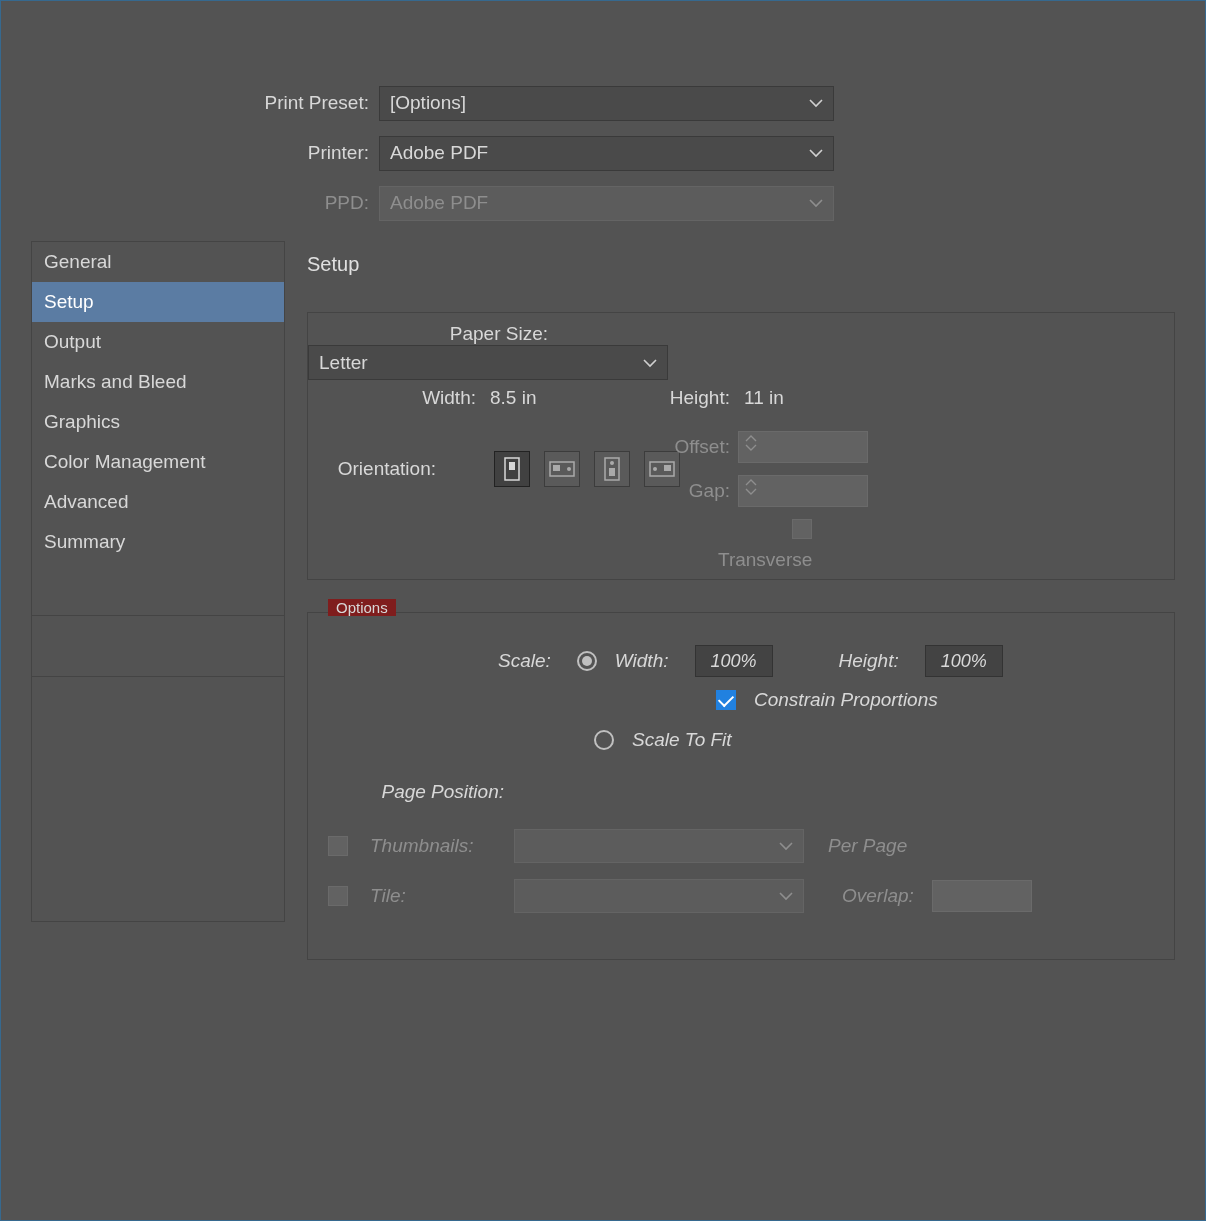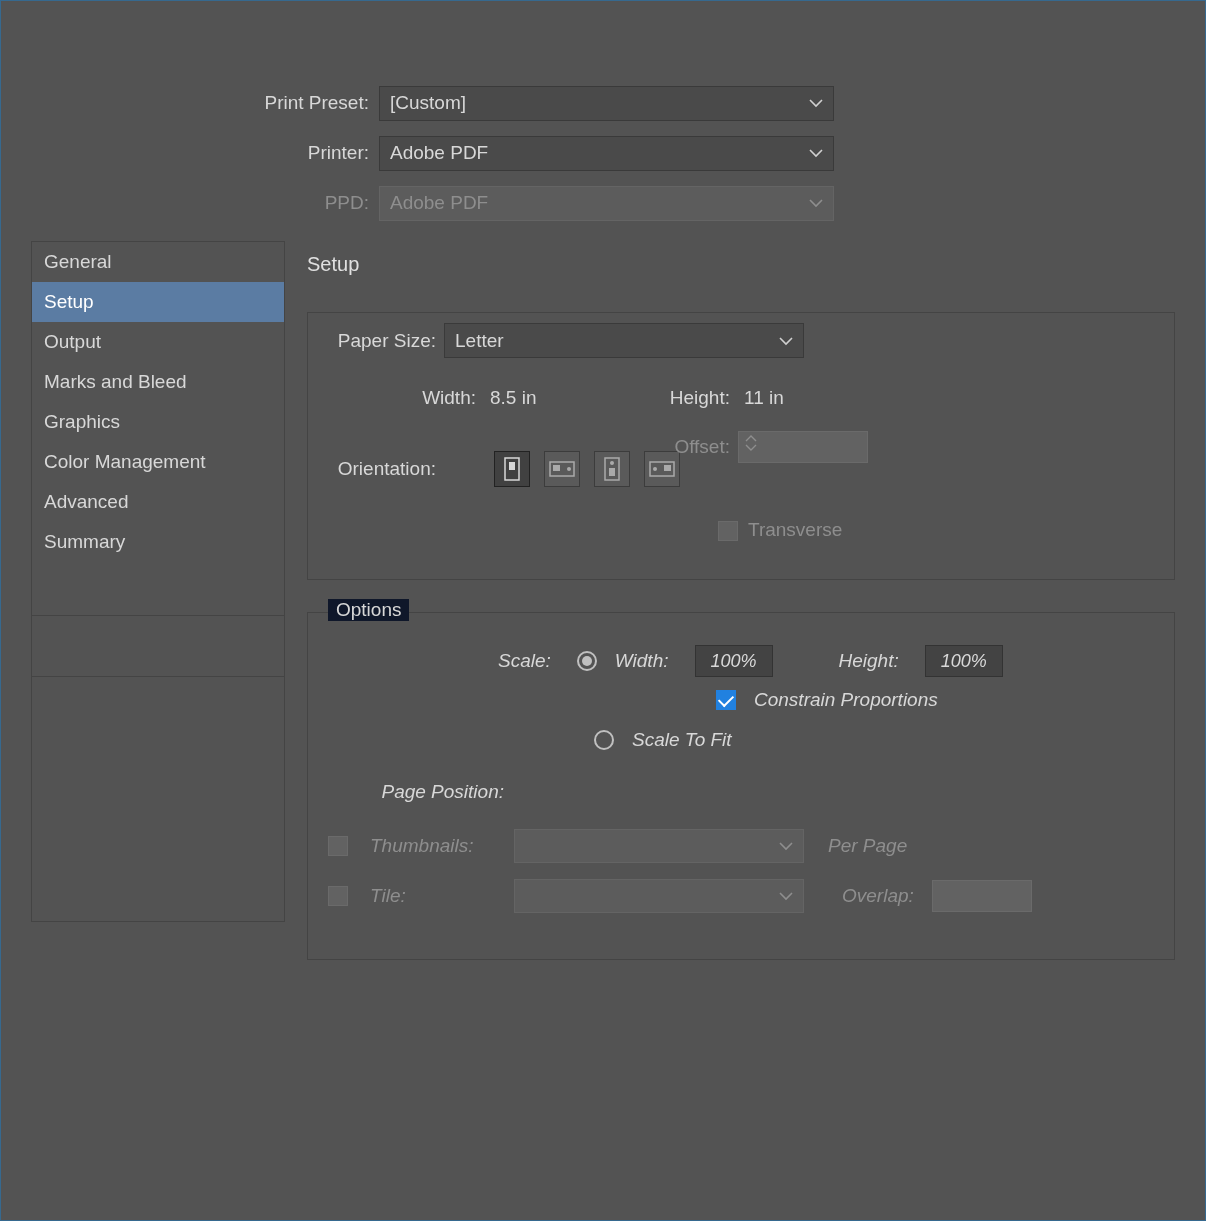--- a/index.html
+++ b/index.html
@@ -48,30 +48,30 @@
 
   .panel-title {
     position: absolute; left: 306px; top: 201px; font-size: 20px; color: #e0e0e0;
   }
   .group {
     position: absolute; border: 1px solid #444; left: 306px; right: 30px;
   }
   .setup-group { top: 260px; height: 268px; }
   .options-group { top: 560px; height: 348px; }
   .group-label {
-    position: absolute; top: -14px; left: 20px; background: #0f172a;
-    padding: 0 8px; font-size: 19px; color: #d8d8d8;
+    position: absolute; top: -14px; left: 20px; background: #7f1d1d;
+    padding: 0 8px; font-size: 15px; color: #d8d8d8;
   }
 
   
   .sg-row { display: flex; align-items: center; position: absolute; }
   .r-lbl { text-align: right; font-size: 19px; color: #d8d8d8; padding-right: 8px; }
   .r-lbl.disabled, .val.disabled, span.disabled { color: #8e8e8e; }
 
-  .papersize-row { top: 10px; left: 0; }
+  .papersize-row { top: 10px; left: 0; flex-direction: column; }
   .papersize-row .r-lbl { width: 136px; }
   .dropdown.paper { width: 360px; }
 
   .wh-row { top: 74px; left: 0; width: 100%; }
   .wh-row .r-lbl.w { width: 176px; }
   .val { font-size: 19px; color: #d8d8d8; padding-left: 6px; }
   .wh-row .hcol { position: absolute; left: 350px; display: flex; align-items: center; }
   .wh-row .hcol .r-lbl { width: 80px; }
 
   .orient-row { top: 138px; left: 0; gap: 40px; }
@@ -87,21 +87,21 @@
   .og-row { display: flex; align-items: center; height: 44px; }
   .og-row .r-lbl { width: 80px; }
   .stepper {
     width: 130px; height: 32px; background: #626262; border: 1px solid #6a6a6a;
     position: relative; display: flex; align-items: center; padding-left: 26px;
     color: #8e8e8e; font-size: 18px;
   }
   .stepper .arrs { position: absolute; left: 6px; top: 2px; display: flex; flex-direction: column; gap: 2px;}
   .stepper .arrs svg { display:block; }
 
-  .transverse-row { position: absolute; left: 410px; top: 206px; display: flex; align-items: flex-end; gap: 10px; }
+  .transverse-row { position: absolute; left: 410px; top: 206px; display: flex; align-items: flex-end; gap: 10px; flex-direction: column; }
 
   .chk {
     width: 20px; height: 20px; border: 1px solid #3a3a3a; background: #4d4d4d;
     display: inline-flex; align-items: center; justify-content: center; flex: none;
   }
   .chk.disabled { background: #626262; border-color: #6a6a6a; }
   .chk.checked { background: #2181e0; border-color: #2181e0; }
   .chk.checked::after { content: ""; width: 12px; height: 7px; border-left: 2px solid #fff; border-bottom: 2px solid #fff; transform: rotate(-45deg) translate(1px,-1px); }
 
   .radio {
@@ -144,21 +144,21 @@
 </head>
 <body>
 
 <div class="window">
   <div class="content">
 
     <div class="topform">
       <div class="row">
         <div class="lbl">Print Preset:</div>
         <div class="dropdown">
-          <span>[Custom]</span>
+          <span>[Options]</span>
           <span class="chev">
             <svg width="14" height="10">
                 <path d="M1 2 L7 8 L13 2" stroke="#d0d0d0" stroke-width="1.6" fill="none"></path>
               </svg>
           </span>
         </div>
       </div>
       <div class="row">
         <div class="lbl">Printer:</div>
         <div class="dropdown">
@@ -277,20 +277,34 @@
               <svg width="12" height="8">
                   <path d="M1 7 L6 2 L11 7" stroke="#8e8e8e" stroke-width="1.4" fill="none"></path>
                 </svg>
               <svg width="12" height="8">
                   <path d="M1 1 L6 6 L11 1" stroke="#8e8e8e" stroke-width="1.4" fill="none"></path>
                 </svg>
             </span>
             <span></span>
           </div>
         </div>
+        <div class="og-row">
+          <div class="r-lbl disabled">Gap:</div>
+          <div class="stepper">
+            <span class="arrs">
+              <svg width="12" height="8">
+                  <path d="M1 7 L6 2 L11 7" stroke="#8e8e8e" stroke-width="1.4" fill="none"></path>
+                </svg>
+              <svg width="12" height="8">
+                  <path d="M1 1 L6 6 L11 1" stroke="#8e8e8e" stroke-width="1.4" fill="none"></path>
+                </svg>
+            </span>
+            <span></span>
+          </div>
+        </div>
       </div>
 
       <div class="transverse-row">
         <span class="chk disabled"></span>
         <span class="disabled" style="font-size:19px;">Transverse</span>
       </div>
     </div>
 
     <div class="group options-group">
       <div class="group-label">Options</div>

